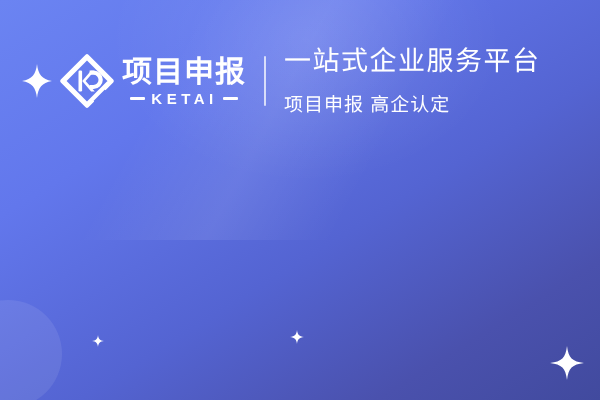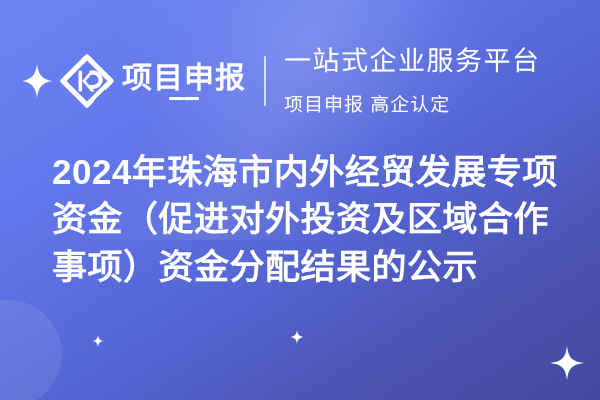--- a/index.html
+++ b/index.html
@@ -193,34 +193,34 @@
           <path d="M24.2 29.0 L33.0 18.8 L36.6 18.8 L27.6 29.0 L36.8 39.4 L33.1 39.4 Z"></path>
           <path d="M31.6 18.6 h4.0 a9.2 9.2 0 0 1 0 18.4 h-4.0 v-4.1 h3.8 a5.1 5.1 0 0 0 0-10.2 h-3.8 Z"></path>
         </g>
       </svg>
     </div>
 
     <div class="brand-words">
       <div class="brand-cn">项目申报</div>
       <div class="brand-en-row">
         <span class="brand-dash"></span>
+        <span class="brand-en">KETAI</span>
         <span class="brand-dash"></span>
       </div>
     </div>
 
     <div class="divider"></div>
 
     <div class="tagline">
       <div class="tagline-main">一站式企业服务平台</div>
       <div class="tagline-sub">项目申报 高企认定</div>
     </div>
 
   </div>
 
-  <h1 class="title">2024年珠海市内外经贸发展专项资金（促进对外投资及区域合作事项）资金分配结果的公示</h1>
 
   <div class="sparkle" style="left:92px; top:335px;">
     <svg viewBox="0 0 12 12" width="12" height="12" aria-hidden="true">
       <path d="M6 0 C6.5 4.1 7.9 5.5 12 6 C7.9 6.5 6.5 7.9 6 12 C5.5 7.9 4.1 6.5 0 6 C4.1 5.5 5.5 4.1 6 0 Z" fill="#ffffff"></path>
     </svg>
   </div>
 
   <div class="sparkle" style="left:290px; top:330px;">
     <svg viewBox="0 0 14 14" width="14" height="14" aria-hidden="true">
       <path d="M7 0 C7.6 4.8 9.2 6.4 14 7 C9.2 7.6 7.6 9.2 7 14 C6.4 9.2 4.8 7.6 0 7 C4.8 6.4 6.4 4.8 7 0 Z" fill="#ffffff"></path>

